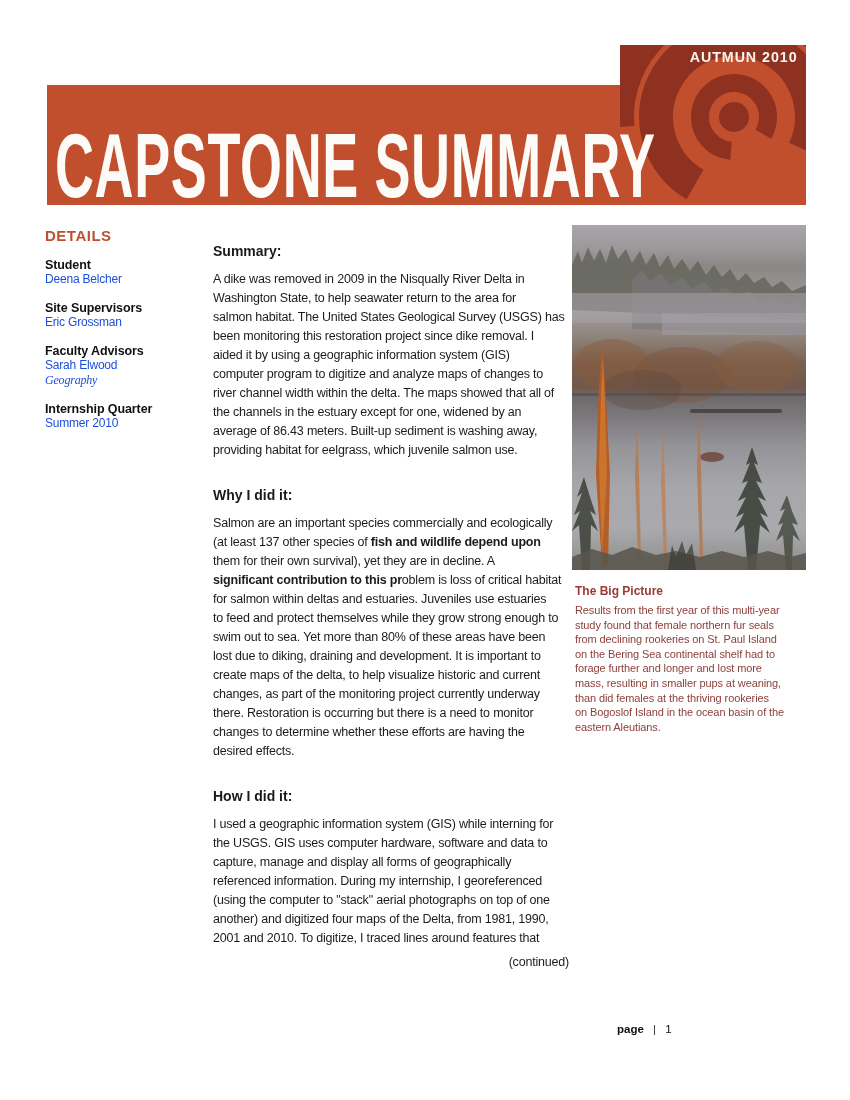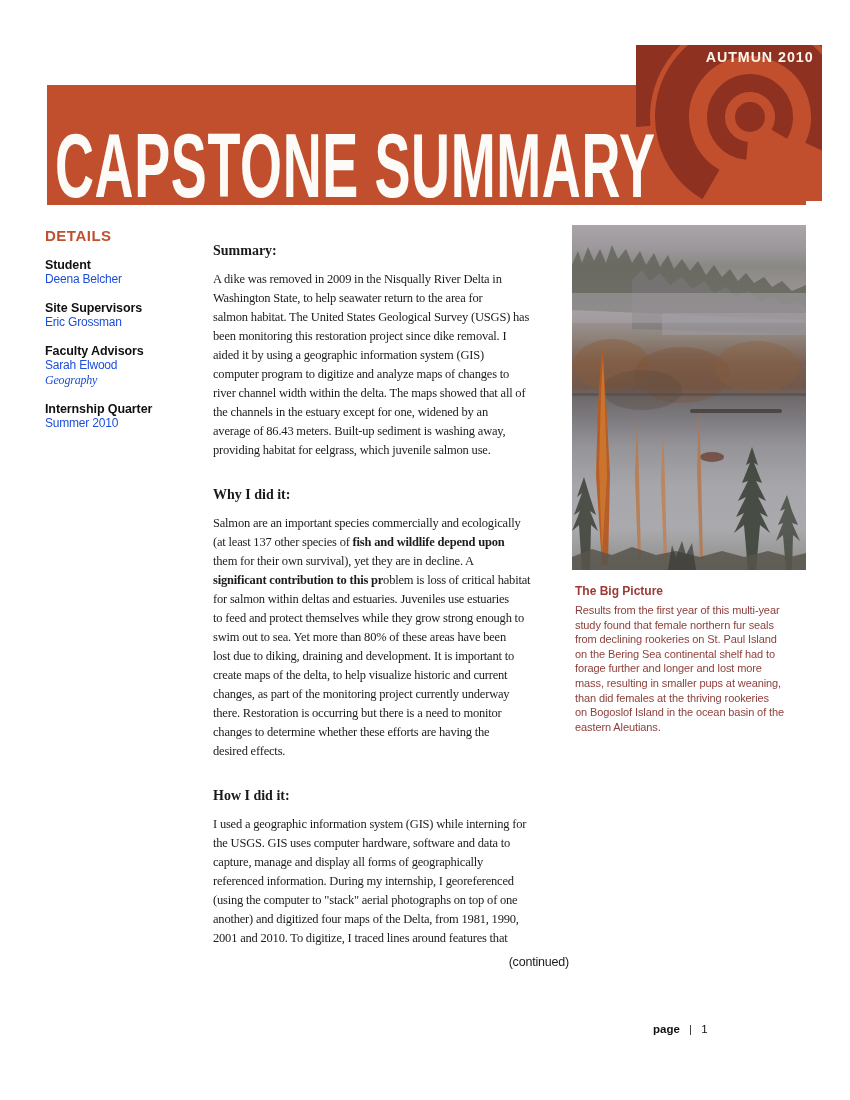--- a/index.html
+++ b/index.html
@@ -3,21 +3,21 @@
 <meta charset="utf-8">
 <style>
   html,body{margin:0;padding:0;background:#e8e8e8;}
   .page{
     position:relative;width:850px;height:1100px;margin:0 auto;
     background:#ffffff;overflow:hidden;
     font-family:"Liberation Sans",sans-serif;color:#1a1a1a;
   }
   
   .banner{position:absolute;left:47px;top:85px;width:759px;height:120px;z-index:1;}
-  .logo-square{position:absolute;left:636px;top:45px;width:186px;height:156px;overflow:hidden;z-index:2;}
+  .logo-square{position:absolute;left:620px;top:45px;width:186px;height:156px;overflow:hidden;z-index:2;}
   .logo-square svg{display:block;}
   .issue{
     position:absolute;right:8px;top:3px;z-index:4;
     font-size:15px;font-weight:bold;letter-spacing:1px;color:#faf4ec;
     transform:scaleX(.95);transform-origin:right top;white-space:nowrap;
   }
   .masthead-title{
     position:absolute;left:55px;top:121px;z-index:3;
     font-size:90px;line-height:90px;font-weight:bold;color:#fdfbf7;
     letter-spacing:1px;white-space:nowrap;
@@ -26,33 +26,33 @@
   
   .sidebar{position:absolute;left:45px;top:227px;width:145px;text-align:left;}
   .sidebar-heading{font-size:15px;font-weight:bold;letter-spacing:.5px;margin-bottom:10px;}
   .sb-entry{margin-top:14px;}
   .sb-label{font-size:12.5px;font-weight:bold;color:#111;letter-spacing:-.1px;}
   .sb-value{font-size:12px;line-height:15px;color:#1d4ed8;letter-spacing:-.2px;}
   .sb-value.italic{font-style:italic;font-family:"Liberation Serif",serif;}
   
   .article{position:absolute;left:213px;top:225px;width:356px;}
   .article-title{font-size:14px;font-weight:bold;letter-spacing:-.1px;}
-  .section{margin-top:0;font-family:Liberation Serif, serif;}
+  .section{margin-top:0;}
   .section-heading{font-size:14px;font-weight:bold;margin:27px 0 11px 0;}
   .section:first-of-type .section-heading{margin-top:18px;}
   .para{font-size:12.5px;line-height:19px;letter-spacing:-.2px;margin:0;color:#1c1c1c;}
   .continued{text-align:right;font-size:12.5px;letter-spacing:-.2px;margin-top:7px;color:#1c1c1c;}
   
   .photo{position:absolute;left:572px;top:225px;width:234px;height:345px;overflow:hidden;}
   .photo svg{display:block;}
   .caption{position:absolute;left:575px;top:584px;width:230px;}
   .caption-heading{font-size:12px;font-weight:bold;margin-bottom:5px;}
   .caption-body{font-size:11px;line-height:14.6px;letter-spacing:-.1px;}
   
-  .footer{position:absolute;left:653px;top:1023px;font-size:11.5px;color:#111;white-space:nowrap;}
+  .footer{position:absolute;left:617px;top:1023px;font-size:11.5px;color:#111;white-space:nowrap;}
   .footer .pg{font-weight:bold;}
   .footer .sep{margin:0 6px;font-weight:normal;color:#333;}
 </style>
 </head>
 <body>
 
 <div class="page">
 
   <div class="banner" style="background:#C14E2D;"></div>
 

